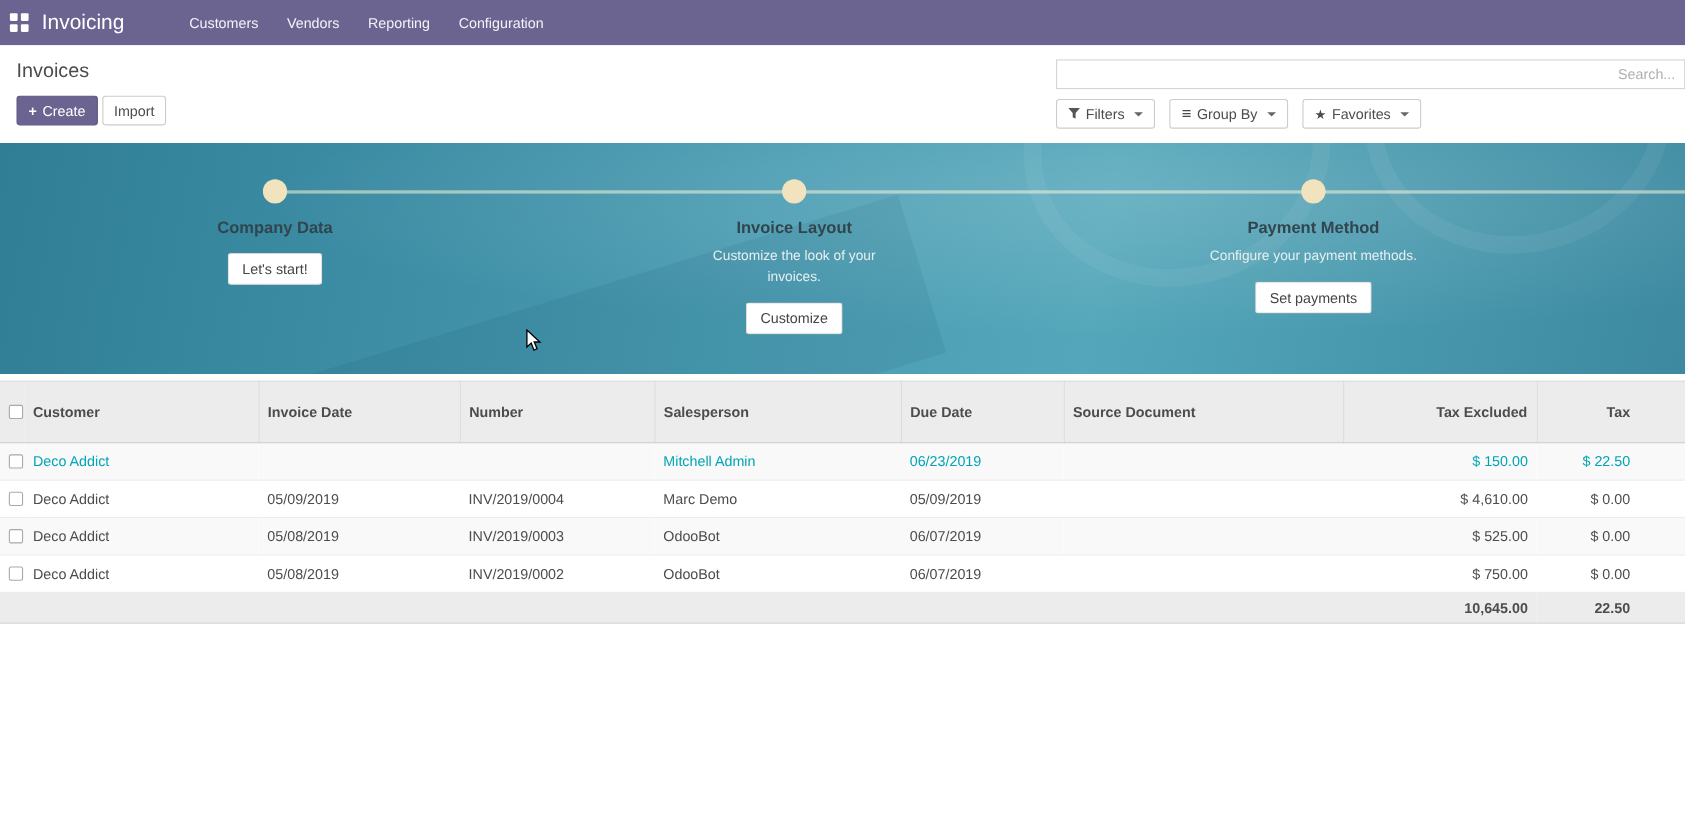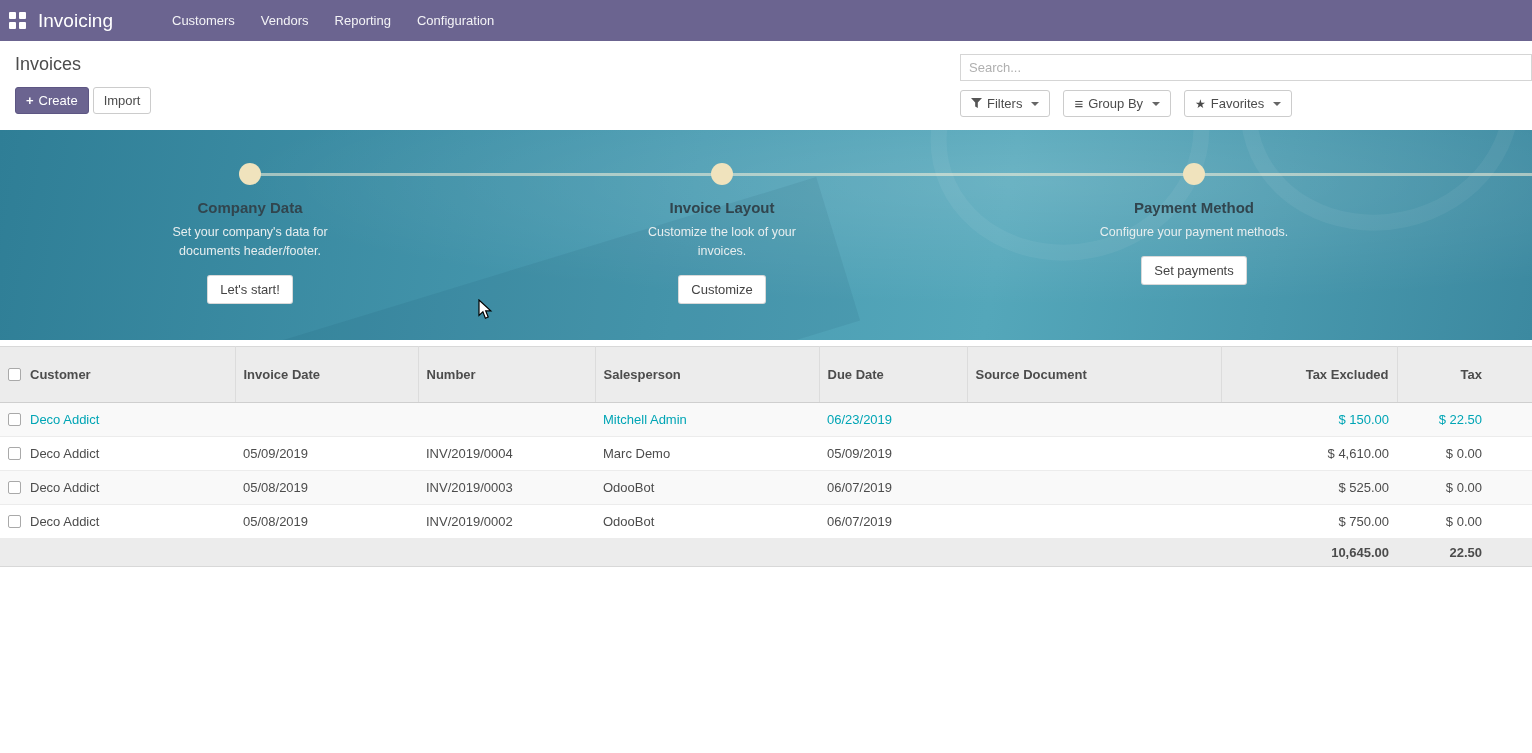--- a/index.html
+++ b/index.html
@@ -16,21 +16,21 @@
   .nav-item { font-size:13px; color:rgba(255,255,255,.92); padding:0 13px; line-height:41px; cursor:pointer; }
 
   
   .control-panel { display:flex; justify-content:space-between; height:89px; padding:13px 0 0 15px; }
   .cp-left .page-title { font-size:18px; color:#4c4c4c; }
   .cp-buttons { margin-top:12px; display:flex; gap:4px; }
   .btn { font-size:13px; border-radius:3px; padding:5px 10px; cursor:pointer; border:1px solid #ccc; background:#fff; color:#4c4c4c; font-family:inherit; display:inline-flex; align-items:center; gap:5px; }
   .btn-primary { background:#6b6490; border-color:#5d5683; color:#fff; }
   .plus-glyph { font-weight:bold; font-size:13px; }
   .cp-right { width:572px; display:flex; flex-direction:column; }
-  .search-input { width:572px; height:27px; border:1px solid #d5d5d5; padding:0 8px; font-size:13px; color:#666; font-family:inherit; outline:none; }
+  .search-input { width:572px; height:27px; border:1px solid #d5d5d5; padding:0 8px; font-size:13px; color:#666; font-family:inherit; outline:none;text-align:right; }
   .search-input::placeholder { color:#b0b0b0; }
   .filter-row { margin-top:9px; display:flex; gap:13px; }
   .caret { width:0; height:0; border-left:4px solid transparent; border-right:4px solid transparent; border-top:4px solid #666; margin-left:4px; }
   .funnel { width:11px; height:11px; background:#555;
             clip-path:polygon(0% 0%,100% 0%,62% 42%,62% 90%,38% 78%,38% 42%); }
   .gb-glyph { font-size:15px; line-height:11px; color:#4a4a4a; }
   .star-glyph { font-size:12px; line-height:12px; color:#4a4a4a; }
 
   
   .banner { position:relative; height:210px; overflow:hidden;
@@ -127,21 +127,20 @@
 
   <section class="banner">
     <div class="lens l1"></div>
     <div class="lens l2"></div>
     <div class="band"></div>
     <div class="progress-line"></div>
 
     <div class="step s1">
       <div class="dot"></div>
       <div class="step-title">Company Data</div>
-      <div class="step-desc">Set your company's data for documents header/footer.</div>
       <button class="step-btn">Let's start!</button>
     </div>
 
     <div class="step s2">
       <div class="dot"></div>
       <div class="step-title">Invoice Layout</div>
       <div class="step-desc">Customize the look of your invoices.</div>
       <button class="step-btn">Customize</button>
     </div>
 

